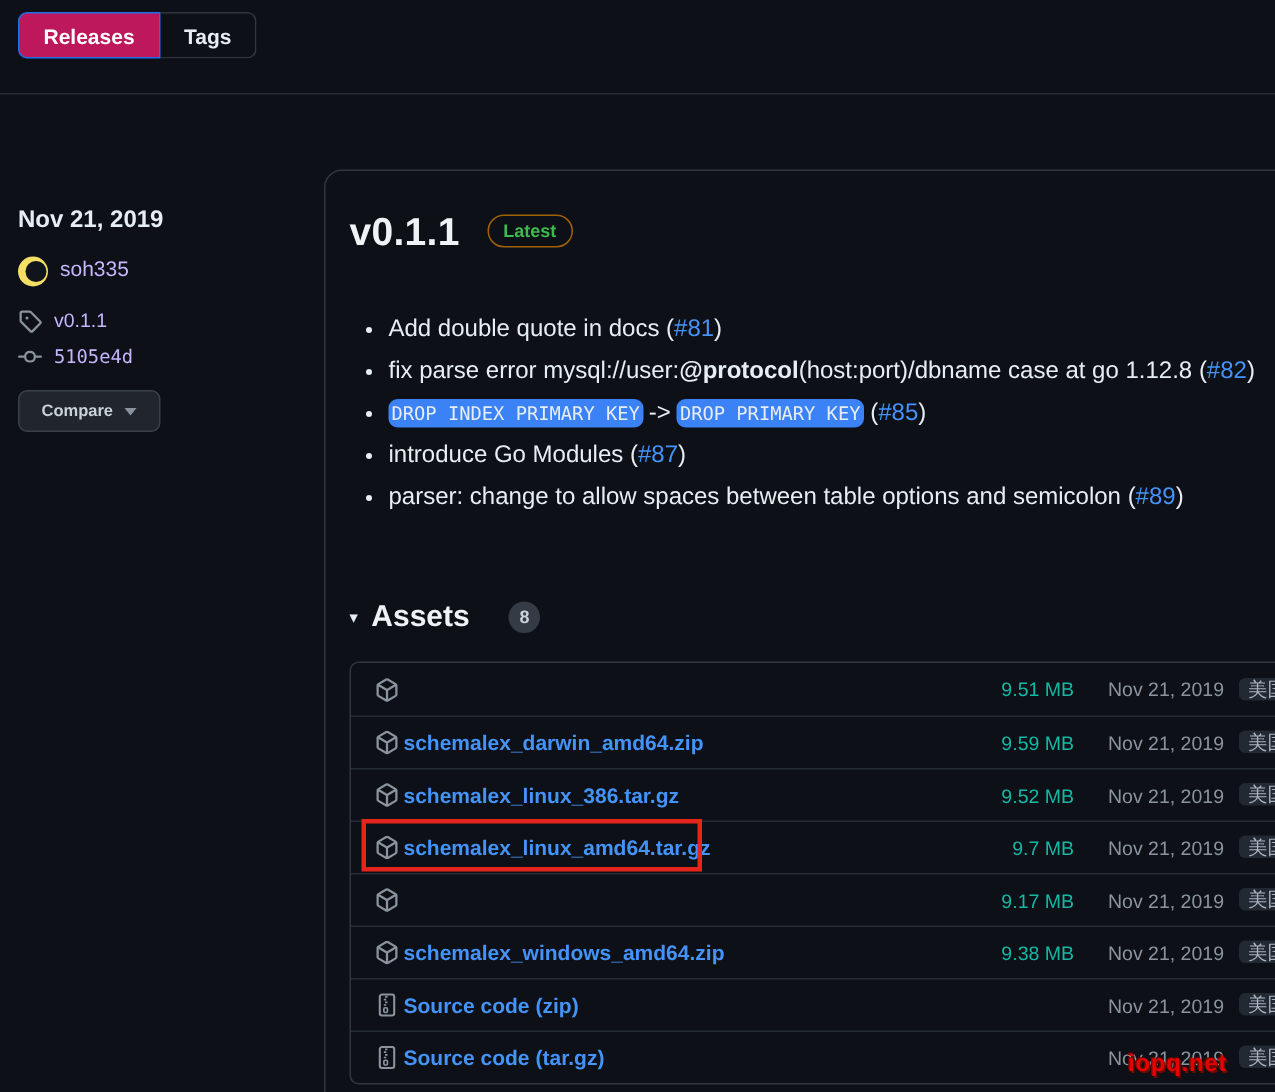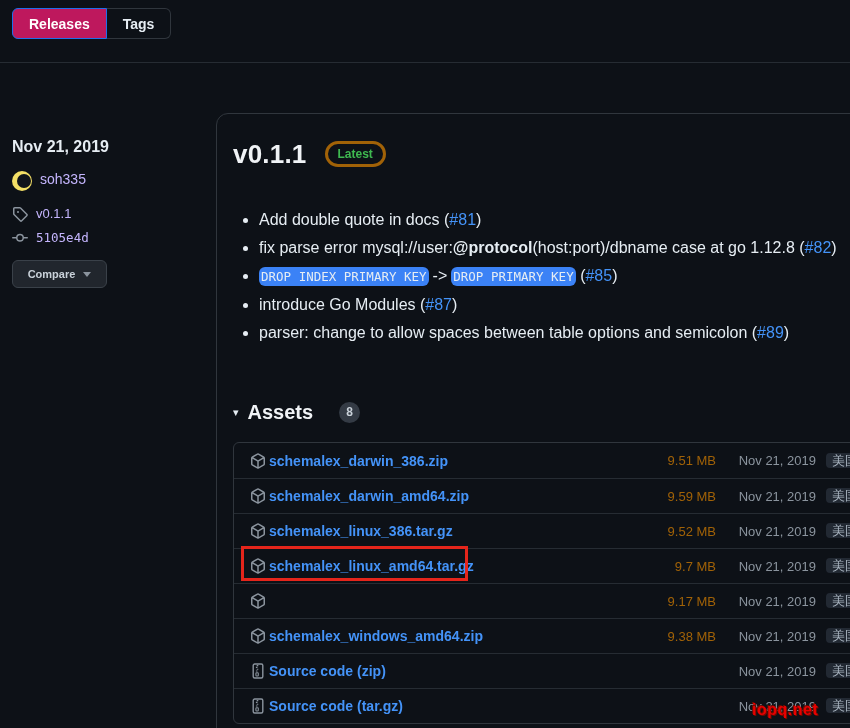--- a/index.html
+++ b/index.html
@@ -45,21 +45,21 @@
   .caret { width:0; height:0; border-left:4px solid transparent; border-right:4px solid transparent; border-top:5px solid #8b949e; }
 
   
   .card {
     position:absolute; left:216px; top:113px; width:700px; height:660px;
     border:1px solid #30363d; border-radius:12px; padding:16px;
   }
   .title-row { margin-top:6px; display:flex; align-items:center; gap:18px; height:36px; }
   .version { font-size:26px; font-weight:600; color:#f0f3f6; letter-spacing:.2px; }
   .latest-badge {
-    border:3px solid #a16207; color:#3fb950; border-radius:999px;
+    border:1px solid #a16207; color:#3fb950; border-radius:999px;
     font-size:12px; font-weight:700; padding:3px 10px; line-height:14px;
   }
   ul.notes { margin-top:38px; padding-left:26px; font-size:16px; color:#e6edf3; list-style:disc; }
   ul.notes li { margin-bottom:9px; line-height:19px; }
   a.issue { color:#4493f8; text-decoration:none; cursor:pointer; }
   .mention { font-weight:700; }
   code.kbd {
     font-family:"DejaVu Sans Mono", monospace; font-size:12.5px;
     background:#3b82f6; color:#e6edf3; padding:2px 2px; border-radius:6px;
   }
@@ -74,21 +74,21 @@
     background:#343b45; color:#c9d1d9; font-size:12px; font-weight:600;
     display:flex; align-items:center; justify-content:center;
   }
   .assets-table { margin-top:16px; border:1px solid #30363d; border-radius:6px; }
   .arow { display:flex; align-items:center; height:35px; padding:0 16px; border-top:1px solid #262c33; }
   .arow:first-child { border-top:none; }
   .cell-name { flex:1; display:flex; align-items:center; font-size:14px; min-width:0; }
   .cell-name svg { flex:none; margin-right:3px; }
   .aname { color:#4493f8; font-weight:700; text-decoration:none; cursor:pointer; white-space:nowrap; }
   .asuffix { color:#4493f8; font-weight:700; margin-left:4px; white-space:nowrap; }
-  .cell-size { width:80px; text-align:right; color:#a16207; font-size:13px; white-space:nowrap; flex:none; }
+  .cell-size { width:80px; text-align:right; color:#14b8a6; font-size:13px; white-space:nowrap; flex:none; }
   .cell-date { width:85px; margin-left:15px; text-align:right; color:#8b949e; font-size:13px; white-space:nowrap; flex:none; }
   .cell-flag { width:56px; margin-left:10px; flex:none; }
   .flag-box {
     width:64px; height:26px; background:#222933; border-radius:4px;
     color:#a9b4c0; font-size:13px; line-height:26px; padding:0 6px;
     white-space:nowrap; overflow:hidden;
   }
 
   
   .hl-rect {
@@ -159,21 +159,20 @@
     <span class="count-badge">8</span>
   </div>
 
   <div class="assets-table">
 
     <div class="arow">
       <span class="cell-name">
         <svg width="16" height="16" viewBox="0 0 16 16" fill="#8b949e">
             <path d="m8.878.392 5.25 3.045c.54.314.872.89.872 1.514v6.098a1.75 1.75 0 0 1-.872 1.514l-5.25 3.045a1.75 1.75 0 0 1-1.756 0l-5.25-3.045A1.75 1.75 0 0 1 1 11.049V4.951c0-.624.332-1.201.872-1.514L7.122.392a1.75 1.75 0 0 1 1.756 0ZM7.875 1.69l-4.63 2.685L8 7.133l4.755-2.758-4.63-2.685a.248.248 0 0 0-.25 0ZM2.5 5.677v5.372c0 .09.047.171.125.216l4.625 2.683V8.432Zm6.25 8.271 4.625-2.683a.25.25 0 0 0 .125-.216V5.677L8.75 8.432Z"></path>
           </svg>
-        <a class="aname">schemalex_darwin_386.zip</a>
       </span>
       <span class="cell-size">9.51 MB</span>
       <span class="cell-date">Nov 21, 2019</span>
       <span class="cell-flag"><span class="flag-box">美国</span></span>
     </div>
 
     <div class="arow">
       <span class="cell-name">
         <svg width="16" height="16" viewBox="0 0 16 16" fill="#8b949e">
             <path d="m8.878.392 5.25 3.045c.54.314.872.89.872 1.514v6.098a1.75 1.75 0 0 1-.872 1.514l-5.25 3.045a1.75 1.75 0 0 1-1.756 0l-5.25-3.045A1.75 1.75 0 0 1 1 11.049V4.951c0-.624.332-1.201.872-1.514L7.122.392a1.75 1.75 0 0 1 1.756 0ZM7.875 1.69l-4.63 2.685L8 7.133l4.755-2.758-4.63-2.685a.248.248 0 0 0-.25 0ZM2.5 5.677v5.372c0 .09.047.171.125.216l4.625 2.683V8.432Zm6.25 8.271 4.625-2.683a.25.25 0 0 0 .125-.216V5.677L8.75 8.432Z"></path>

